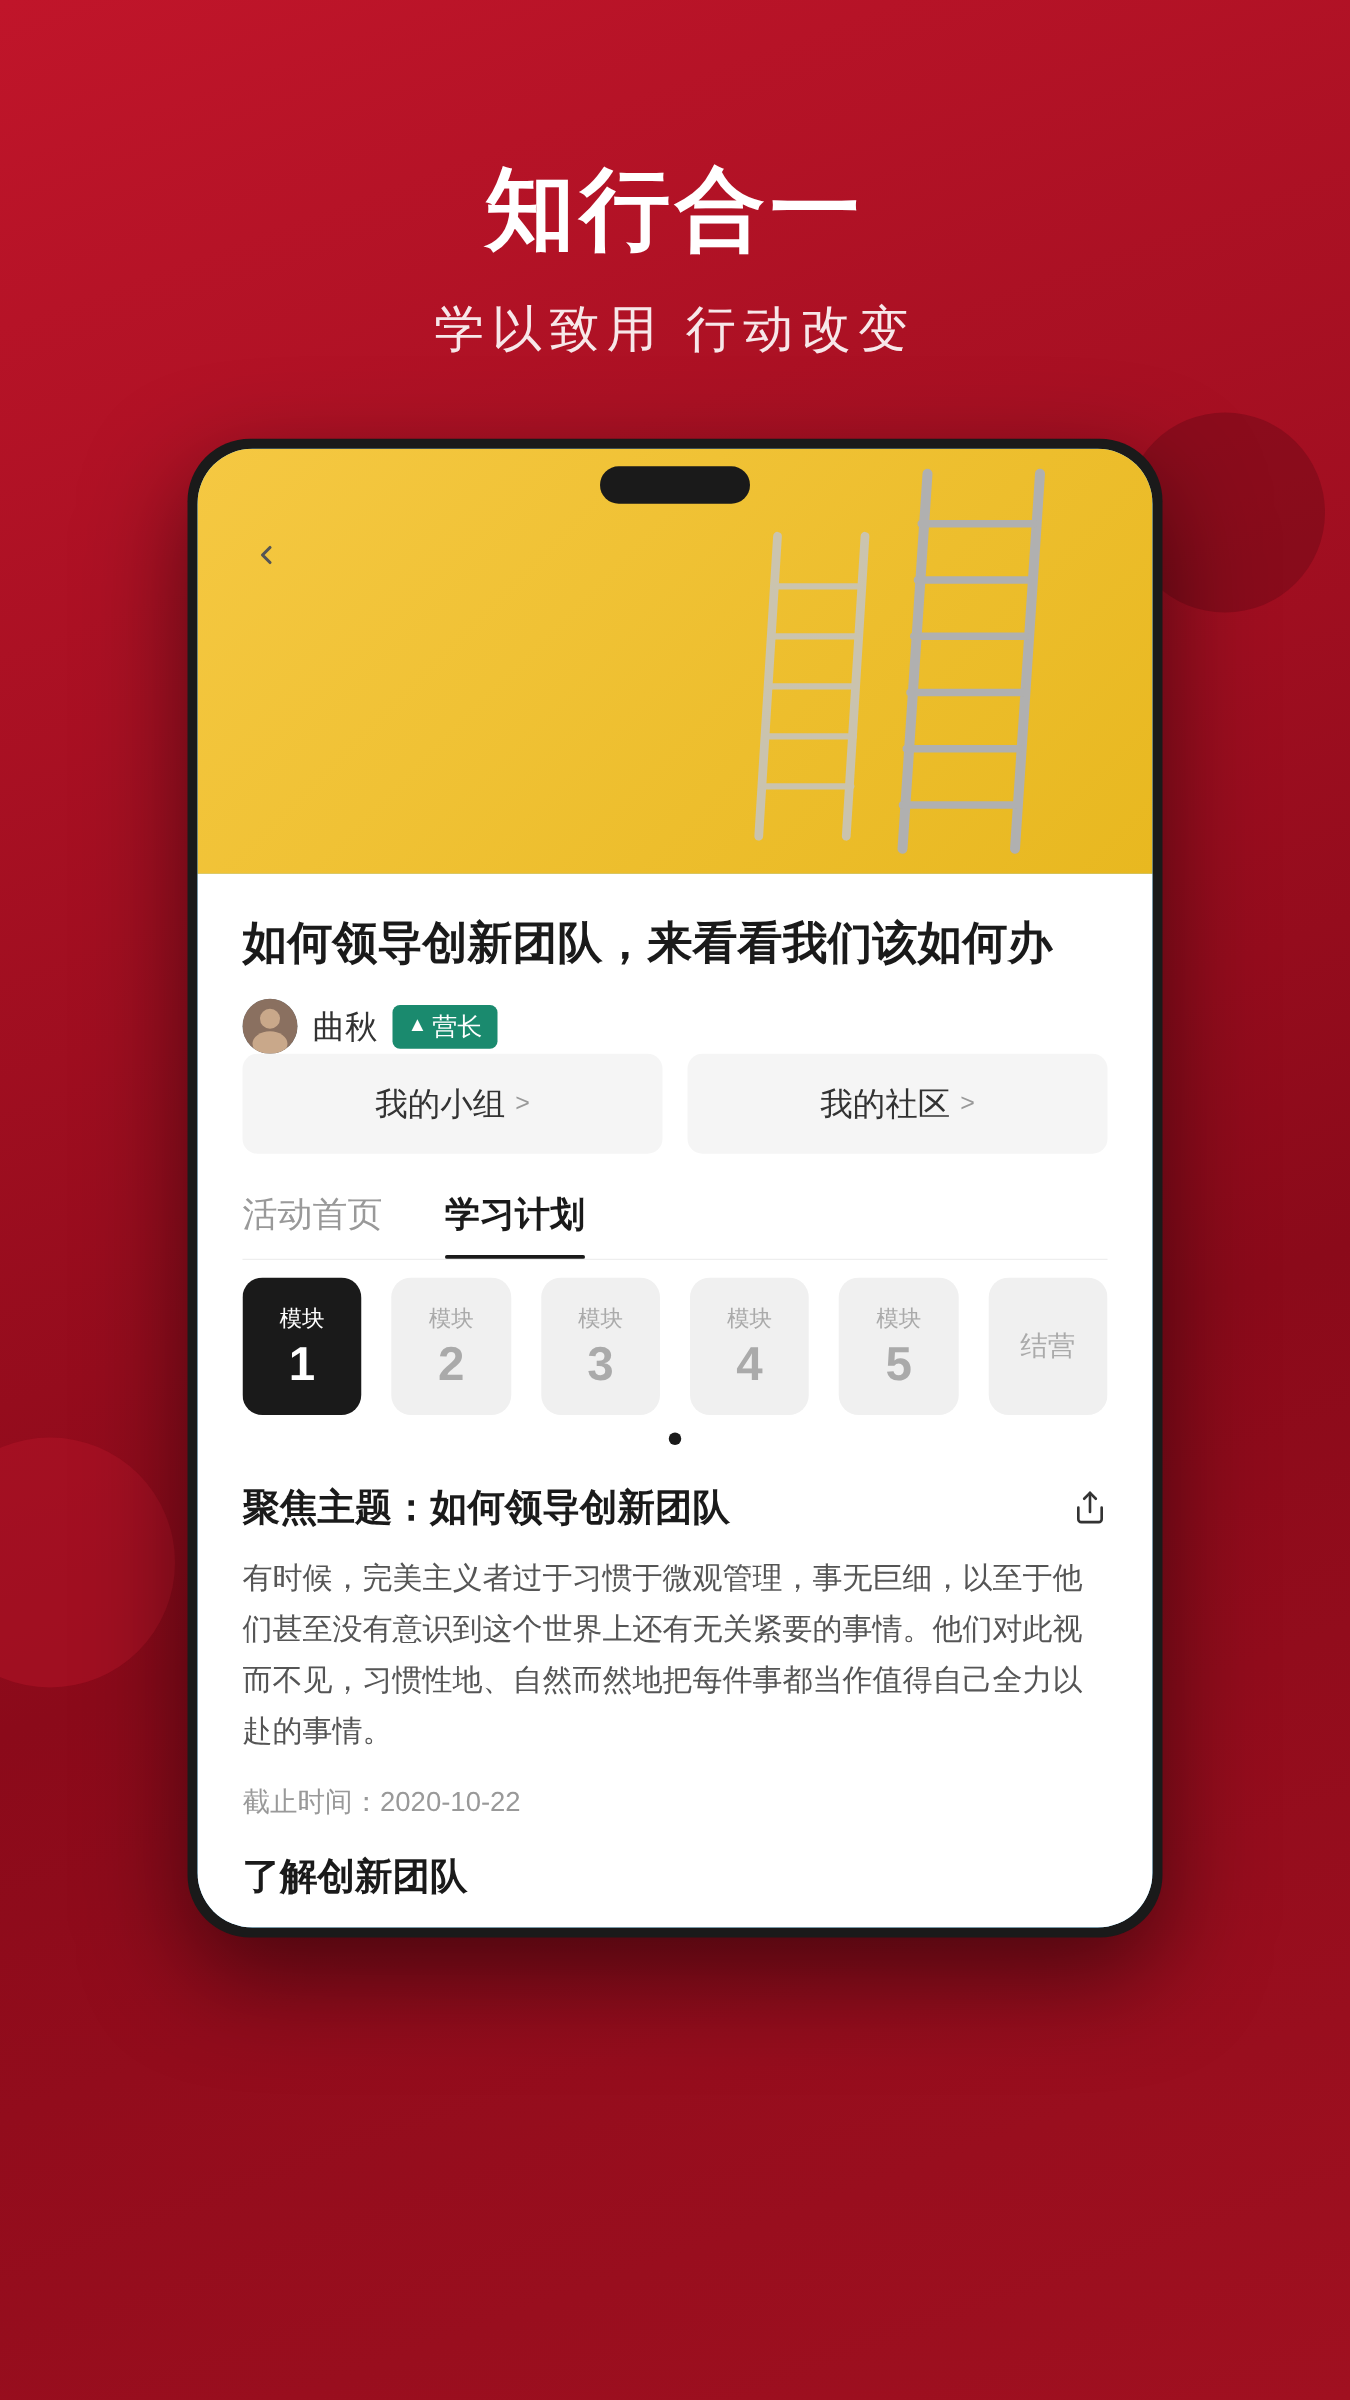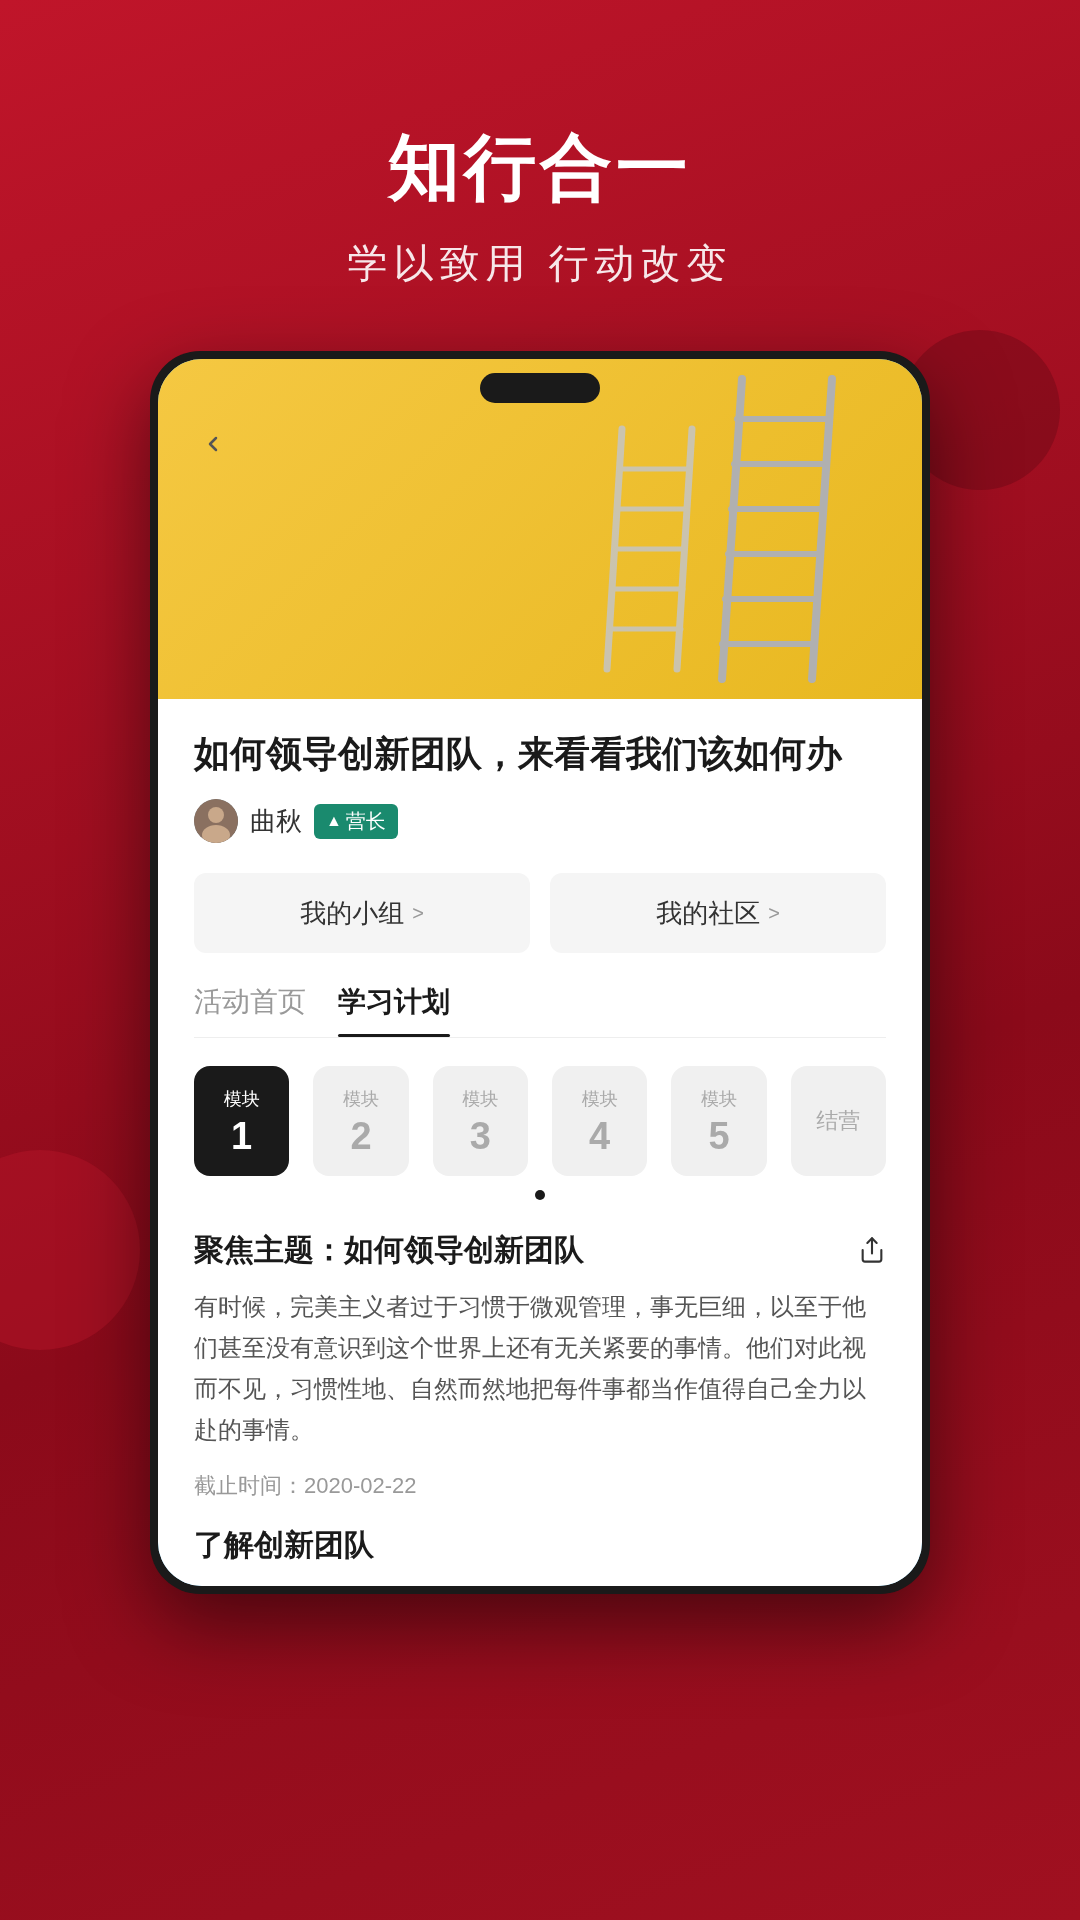--- a/index.html
+++ b/index.html
@@ -136,21 +136,20 @@
       font-weight: 700;
       color: #1a1a1a;
       line-height: 1.4;
       margin-bottom: 20px;
     }
 
     .author-row {
       display: flex;
       align-items: center;
       gap: 12px;
-      margin-bottom: 30px;
     }
     .author-avatar {
       width: 44px;
       height: 44px;
       border-radius: 50%;
       background: linear-gradient(135deg, #888, #555);
       overflow: hidden;
       display: flex;
       align-items: center;
       justify-content: center;
@@ -194,23 +193,23 @@
       gap: 8px;
     }
     .nav-btn .arrow {
       font-size: 20px;
       color: #999;
     }
 
     
     .tabs-row {
       display: flex;
-      gap: 32px;
+      gap: 50px;
       border-bottom: 1px solid #eee;
-      margin-bottom: 28px;
+      margin-bottom: 14px;
       padding-bottom: 0;
       font-family: Liberation Mono, monospace;
     }
     .tab-item {
       font-size: 28px;
       color: #999;
       padding-bottom: 16px;
       position: relative;
     }
     .tab-item.active {
@@ -444,21 +443,21 @@
               <path d="M4 12v8a2 2 0 0 0 2 2h12a2 2 0 0 0 2-2v-8"></path>
               <polyline points="16 6 12 2 8 6"></polyline>
               <line x1="12" y1="2" x2="12" y2="15"></line>
             </svg>
           </div>
         </div>
 
         <div class="article-body">有时候，完美主义者过于习惯于微观管理，事无巨细，以至于他们甚至没有意识到这个世界上还有无关紧要的事情。他们对此视而不见，习惯性地、自然而然地把每件事都当作值得自己全力以赴的事情。</div>
 
         <div class="deadline-text">
-          <span>截止时间：</span><span>2020-02-22</span>
+          <span>截止时间：</span><span>2020-10-22</span>
         </div>
 
         <div class="understand-title">了解创新团队</div>
 
       </div>
     </div>
   </div>
 </div>
 
 </body></html>

